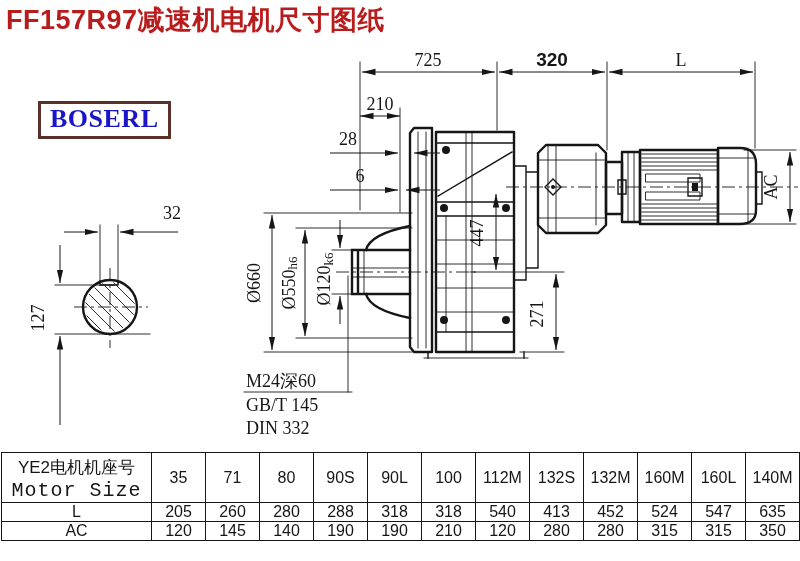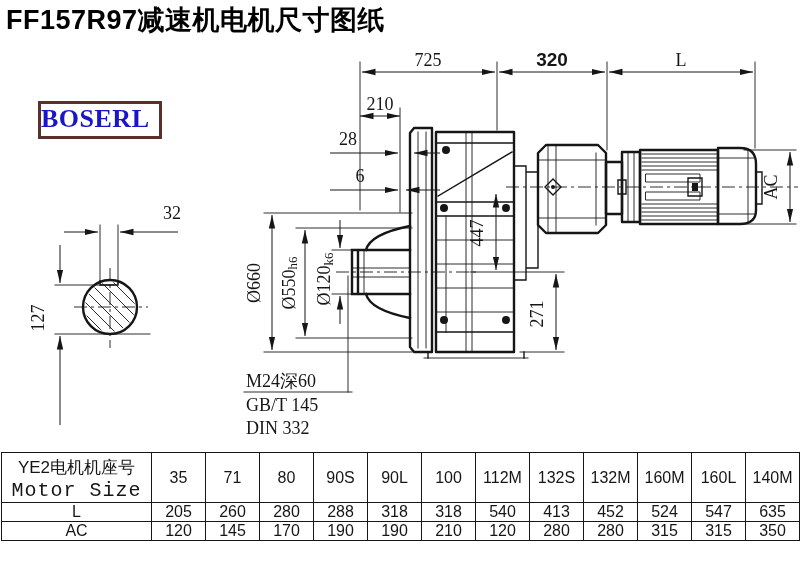--- a/index.html
+++ b/index.html
@@ -6,21 +6,21 @@
   body{
     width:800px;height:561px;background:#ffffff;position:relative;overflow:hidden;
     font-family:"Liberation Sans",sans-serif;color:#161616;
   }
   .title{
     position:absolute;left:6px;top:2px;font-size:27px;font-weight:bold;
     letter-spacing:0.5px;white-space:nowrap;
   }
   .logo{
     position:absolute;left:38px;top:101px;background:#fff;
-    border:3px solid #5a3028;padding:0px 9px 2px 0;
+    border:3px solid #5a3028;padding:0px 9px 2px 9px;
     font-family:"Liberation Serif",serif;font-size:26px;font-weight:bold;
     letter-spacing:0.5px;
   }
   svg.draw{position:absolute;left:0;top:0;}
   
   .o{stroke:#161616;fill:none;stroke-width:2.4;stroke-linejoin:round;stroke-linecap:square;}
   .m{stroke:#161616;fill:none;stroke-width:1.4;stroke-linecap:square;}
   .t{stroke:#161616;fill:none;stroke-width:0.9;stroke-linecap:square;}
   .dim{stroke:#161616;fill:none;stroke-width:1;}
   .cl{stroke:#161616;fill:none;stroke-width:0.9;stroke-dasharray:13 4 3 4;}
@@ -37,21 +37,21 @@
     font-size:16px;padding:0;height:18px;line-height:18px;
     white-space:nowrap;overflow:hidden;color:#161616;
   }
   table.dimtable td.hd{height:49px;line-height:normal;}
   td .cn{font-size:17px;line-height:25px;text-align:center;}
   td .en{font-family:"Liberation Mono",monospace;font-size:20px;line-height:21px;letter-spacing:1px;}
 </style>
 </head>
 <body>
 
-<div class="title" id="title" style="color: #000000;">FF157R97减速机电机尺寸图纸</div>
+<div class="title" id="title" style="color: #b91c1c;">FF157R97减速机电机尺寸图纸</div>
 <div class="logo" id="logo" style="color: rgb(26, 22, 200); border-color: rgb(90, 48, 40);">BOSERL</div>
 
 <svg class="draw" width="800" height="450" viewBox="0 0 800 450">
   <defs>
     <marker id="ar" viewBox="0 0 14 8" markerWidth="14" markerHeight="8" refX="13.5" refY="4" orient="auto-start-reverse" markerUnits="userSpaceOnUse">
       <path d="M0,0.8 L13.5,4 L0,7.2 Z" fill="#161616"></path>
     </marker>
     <clipPath id="shaftclip">
         <circle cx="110" cy="307" r="25"></circle>
       </clipPath>
@@ -226,21 +226,21 @@
         <td>413</td>
         <td>452</td>
         <td>524</td>
         <td>547</td>
         <td>635</td>
       </tr>
       <tr>
         <td>AC</td>
         <td>120</td>
         <td>145</td>
-        <td>170</td>
+        <td>140</td>
         <td>190</td>
         <td>190</td>
         <td>210</td>
         <td>120</td>
         <td>280</td>
         <td>280</td>
         <td>315</td>
         <td>315</td>
         <td>350</td>
       </tr>

